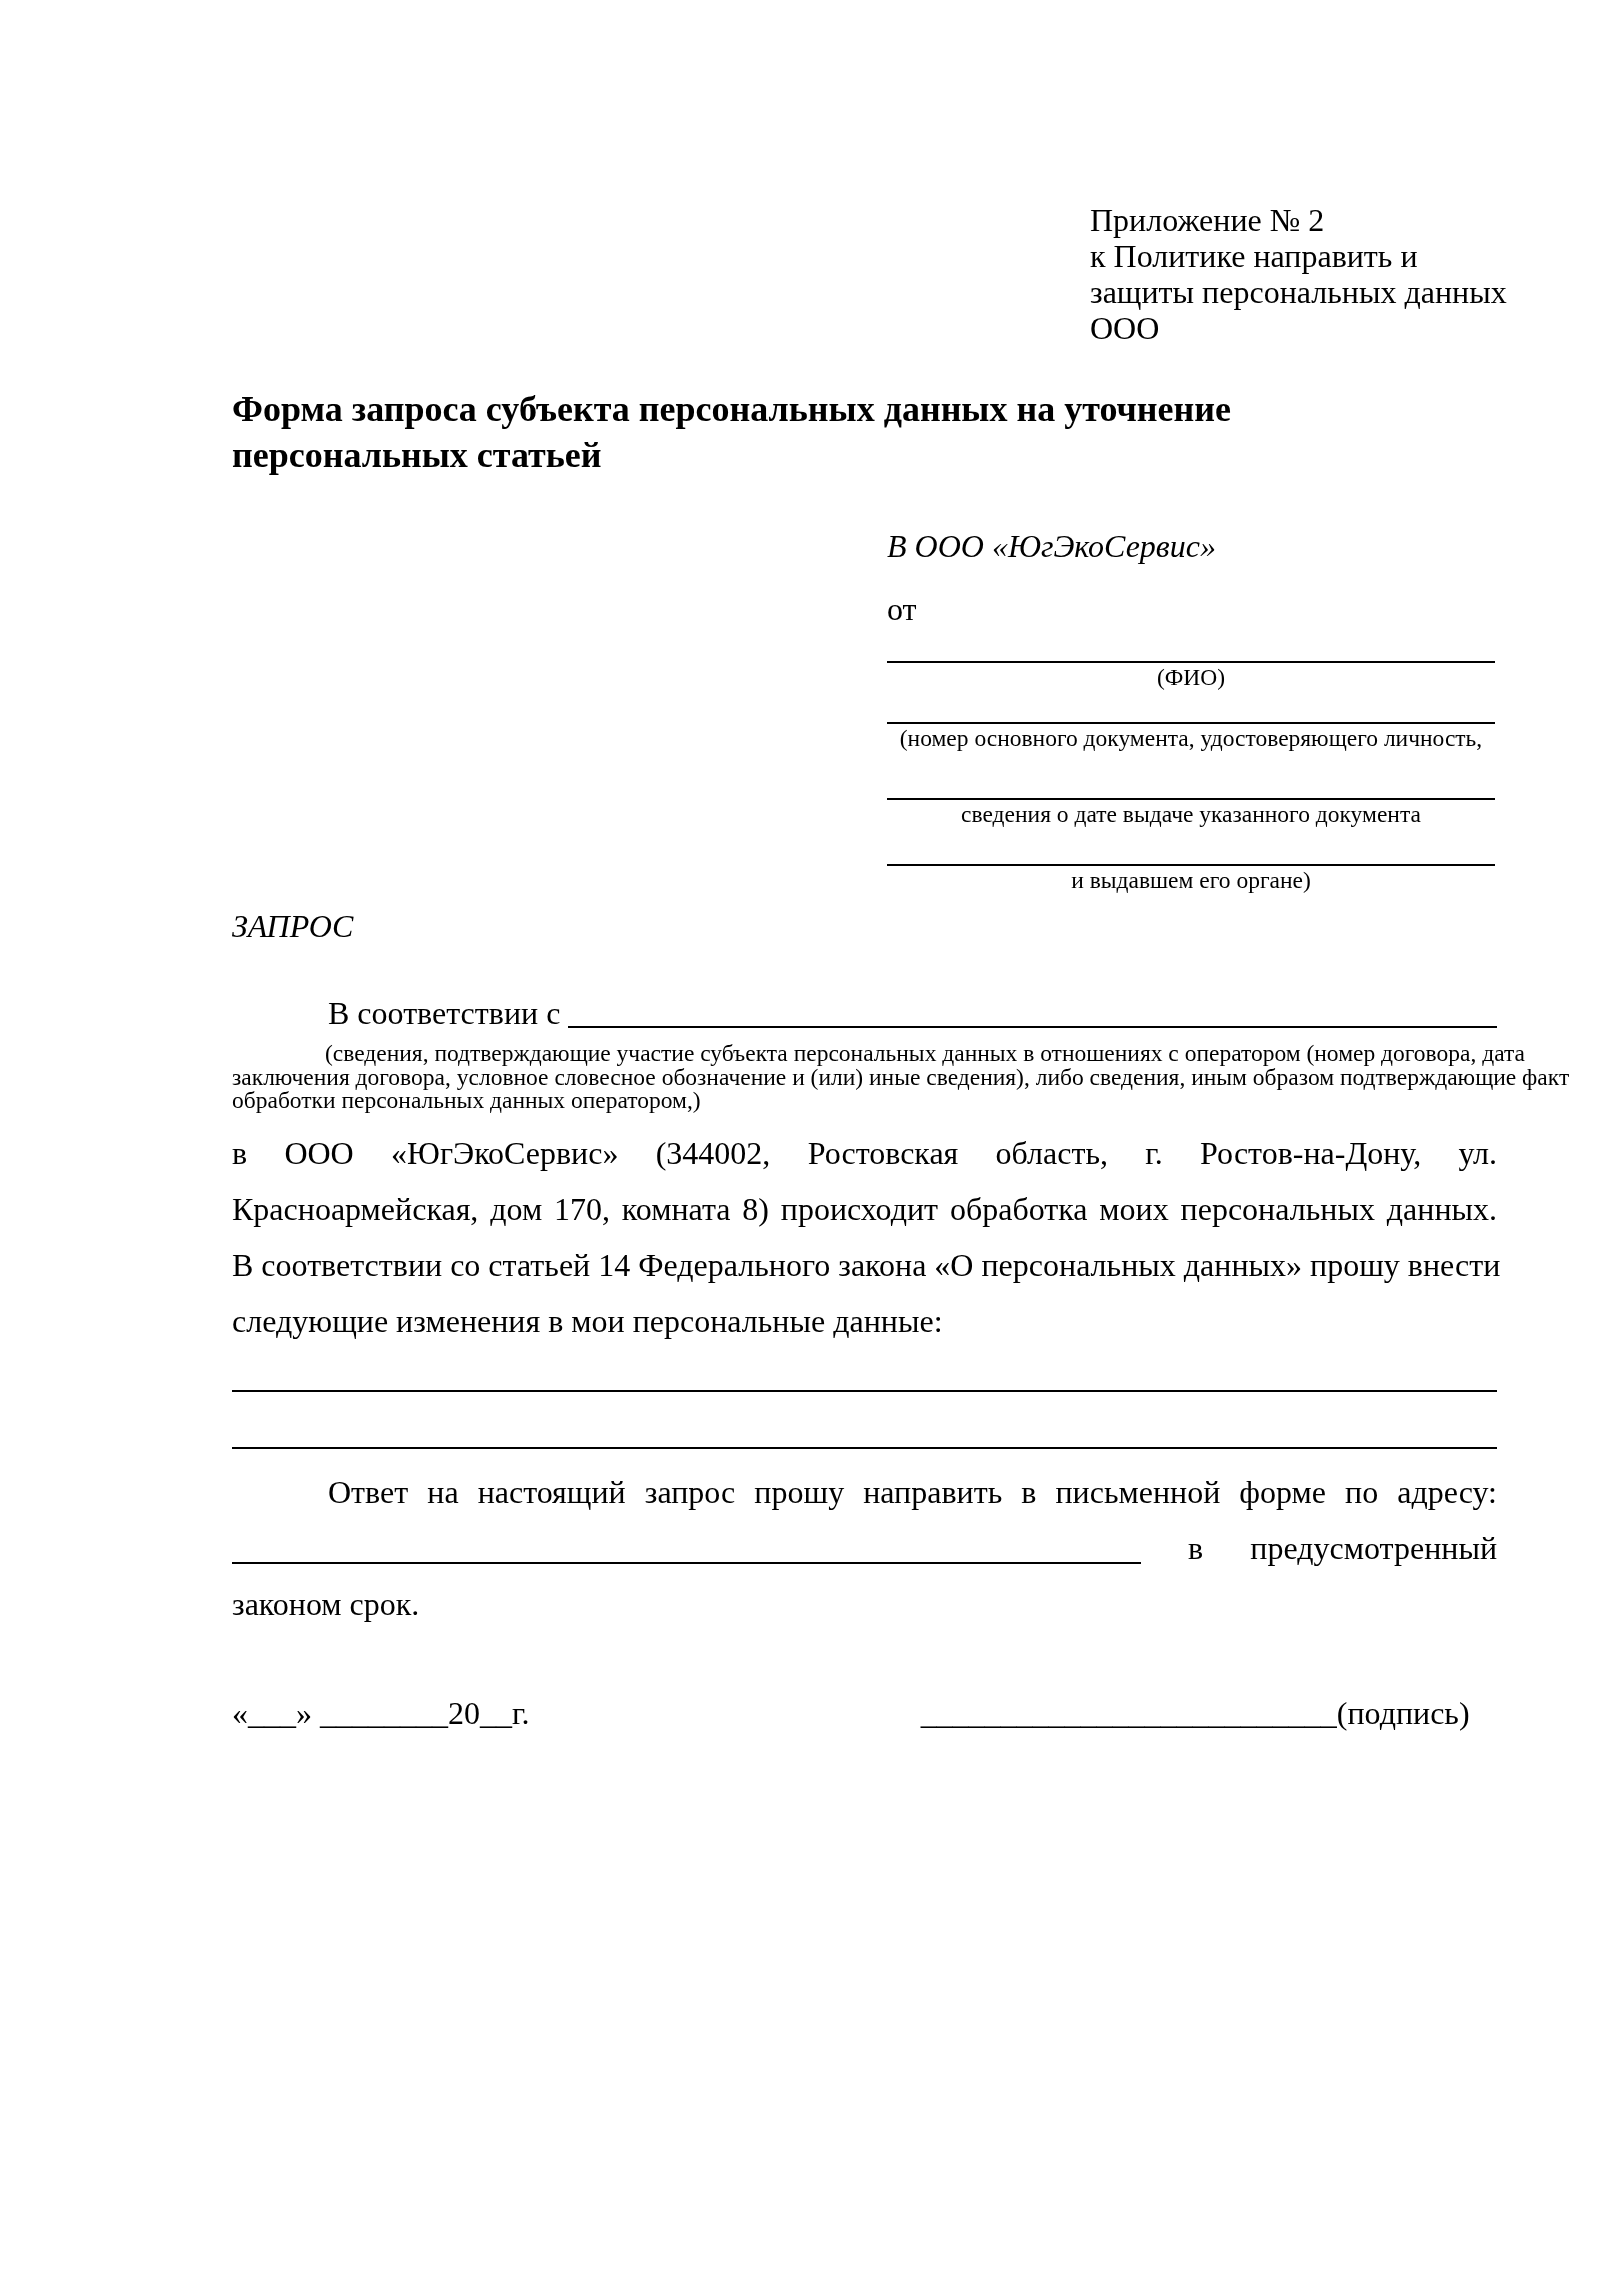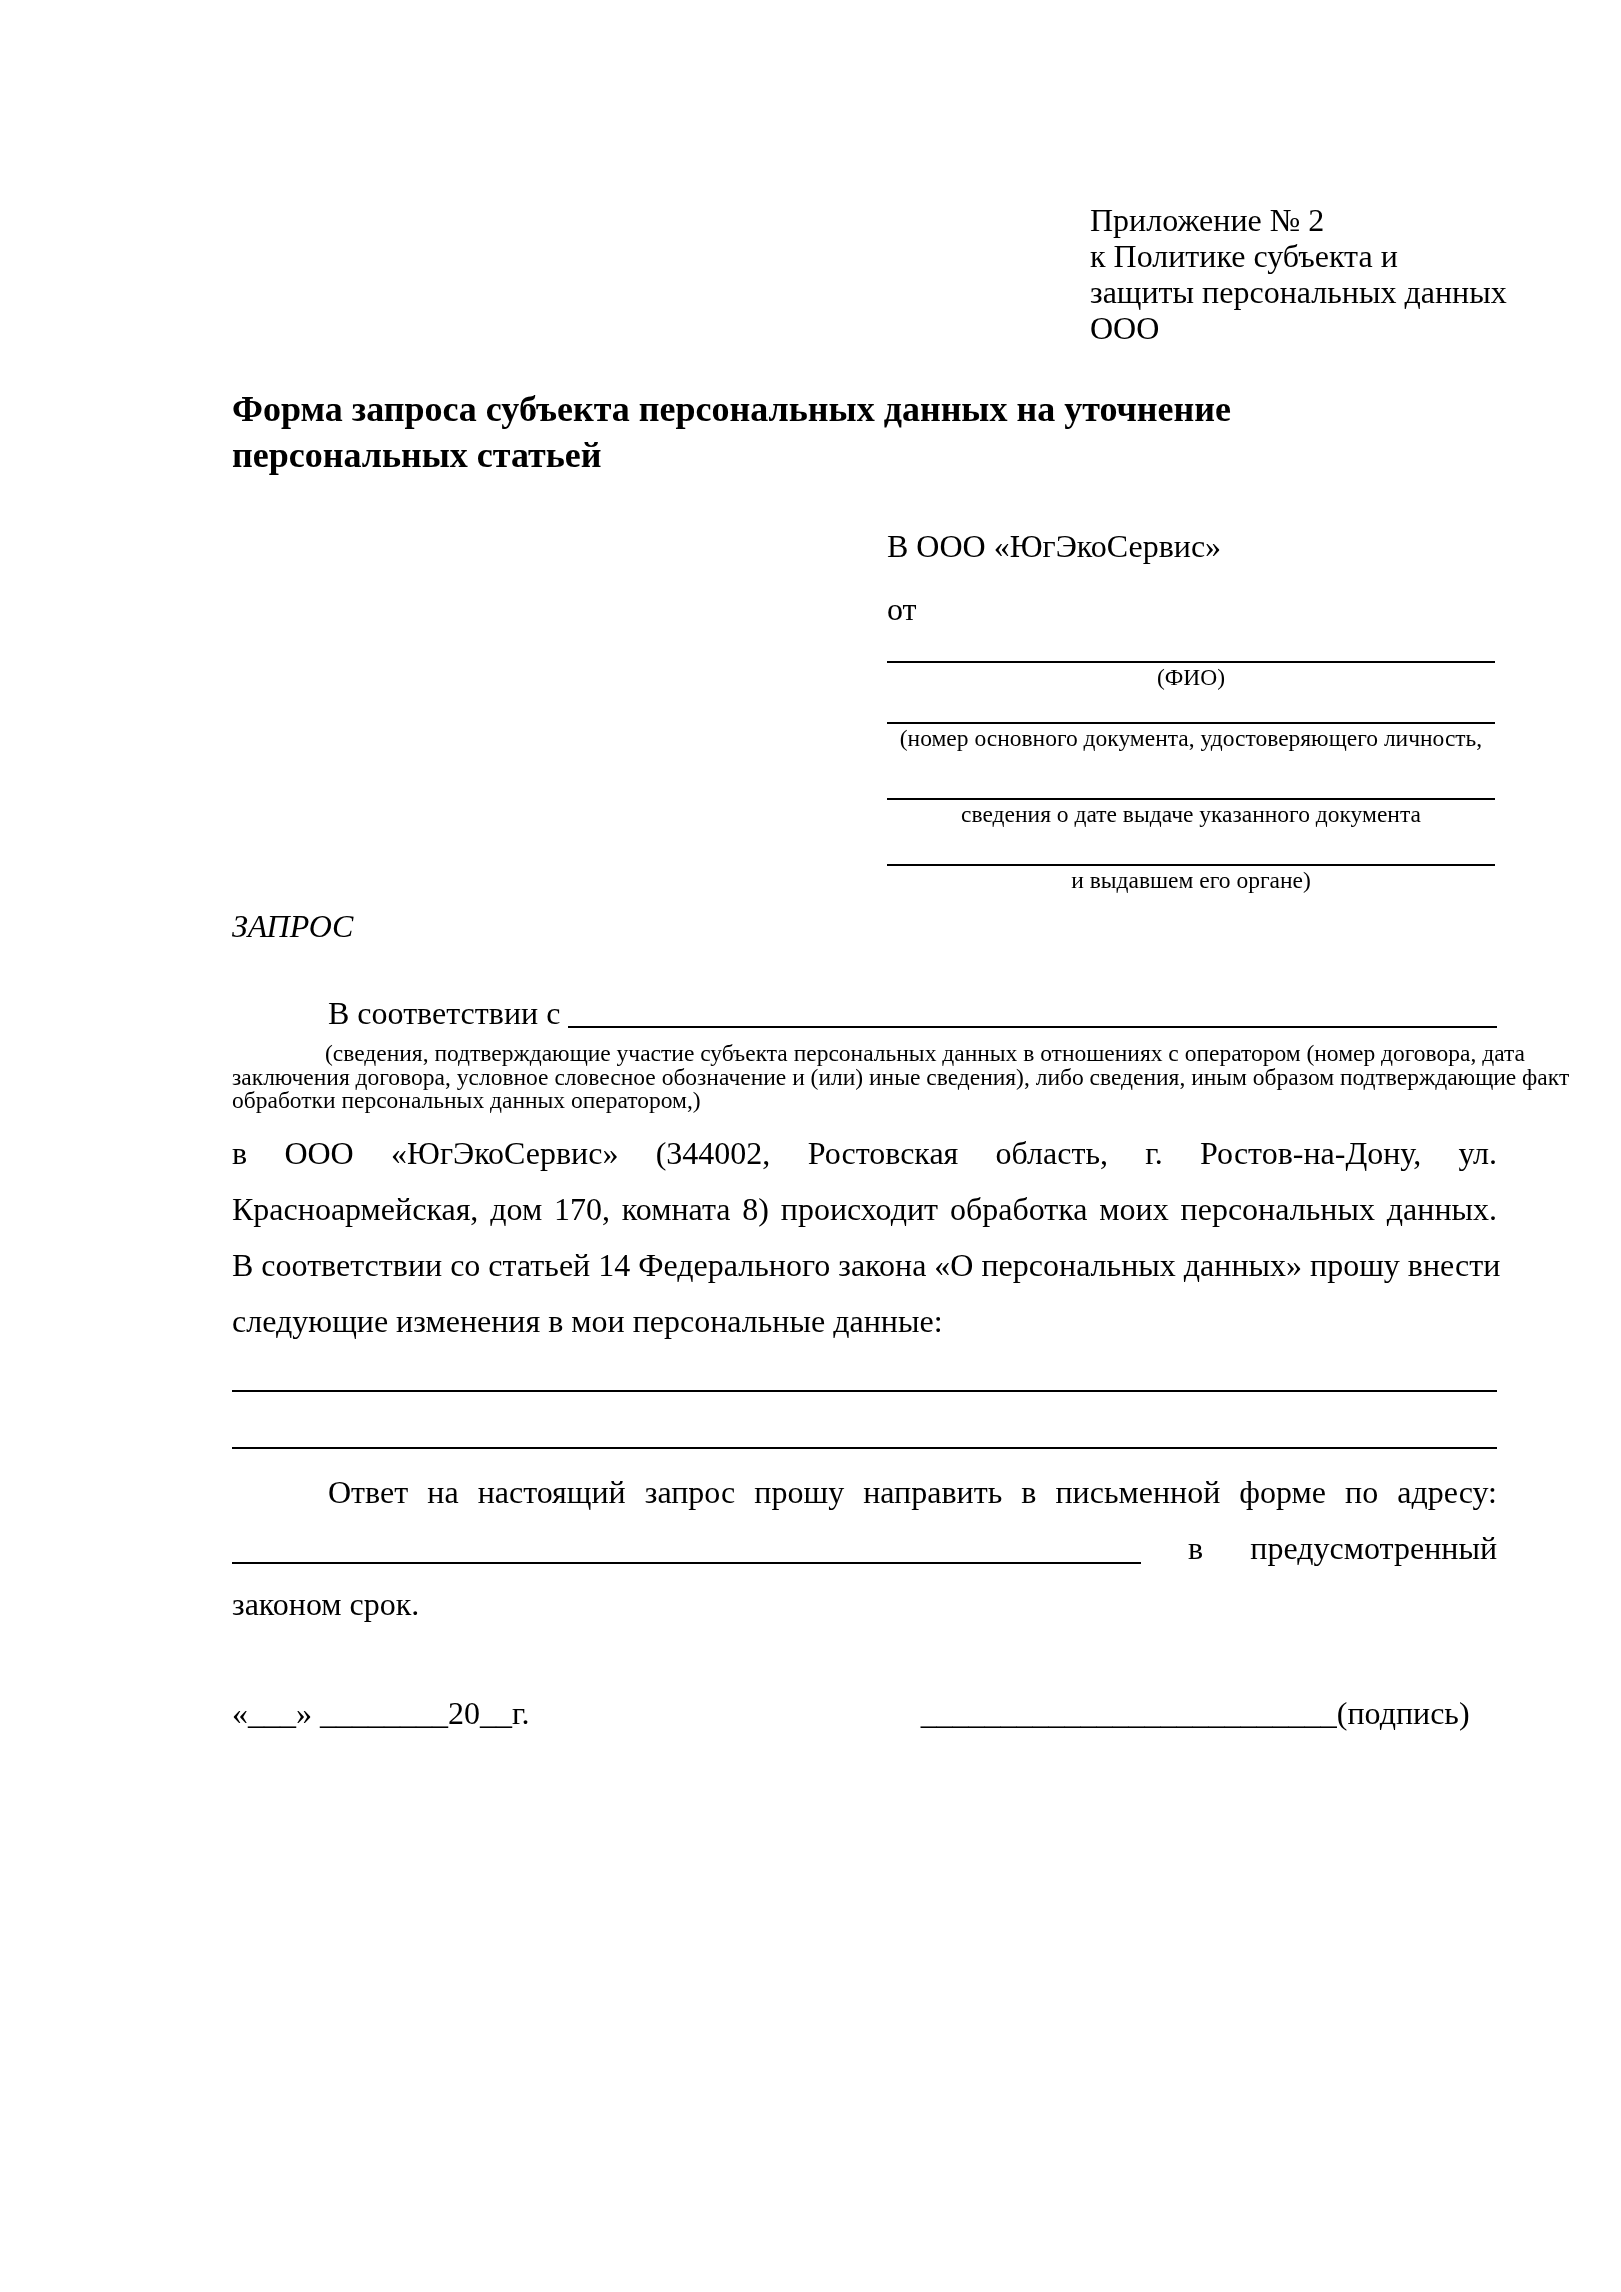--- a/index.html
+++ b/index.html
@@ -15,21 +15,21 @@
   .abs{position:absolute;}
 
   
   .annex{left:1090px;top:202px;line-height:36px;}
 
   
   .title{left:232px;width:1265px;top:386px;font-weight:700;font-size:36px;line-height:46px;}
 
   
   .addr{left:887px;top:527px;width:608px;}
-  .addr-to{line-height:39px;}
+  .addr-to{line-height:39px;font-style:italic;}
   .addr-from{margin-top:23.5px;line-height:39px;}
   .blank{border-bottom:2px solid #000;width:100%;}
   .b1{height:32px;}
   .b2{height:30px;}
   .b3{height:45px;}
   .b4{height:35px;}
   .cap{font-size:23.5px;line-height:29px;text-align:center;}
 
   
   .zapros{left:232px;width:1265px;top:907px;text-align:left;line-height:39px;font-style:italic;}
@@ -63,21 +63,21 @@
   .signrow{left:232px;width:1265px;top:1692px;display:flex;justify-content:space-between;line-height:43px;align-items:center;}
   .sig-group{white-space:nowrap;margin-right:27.4px;}
 </style>
 </head>
 <body>
 
 <div class="page">
 
   <div class="abs annex">
     <div>Приложение № 2</div>
-    <div>к Политике субъекта и</div>
+    <div>к Политике направить и</div>
     <div>защиты персональных данных</div>
     <div>ООО</div>
   </div>
 
   <div class="abs title">
     <div>Форма запроса субъекта персональных данных на уточнение</div>
     <div>персональных статьей</div>
   </div>
 
   <div class="abs addr">

